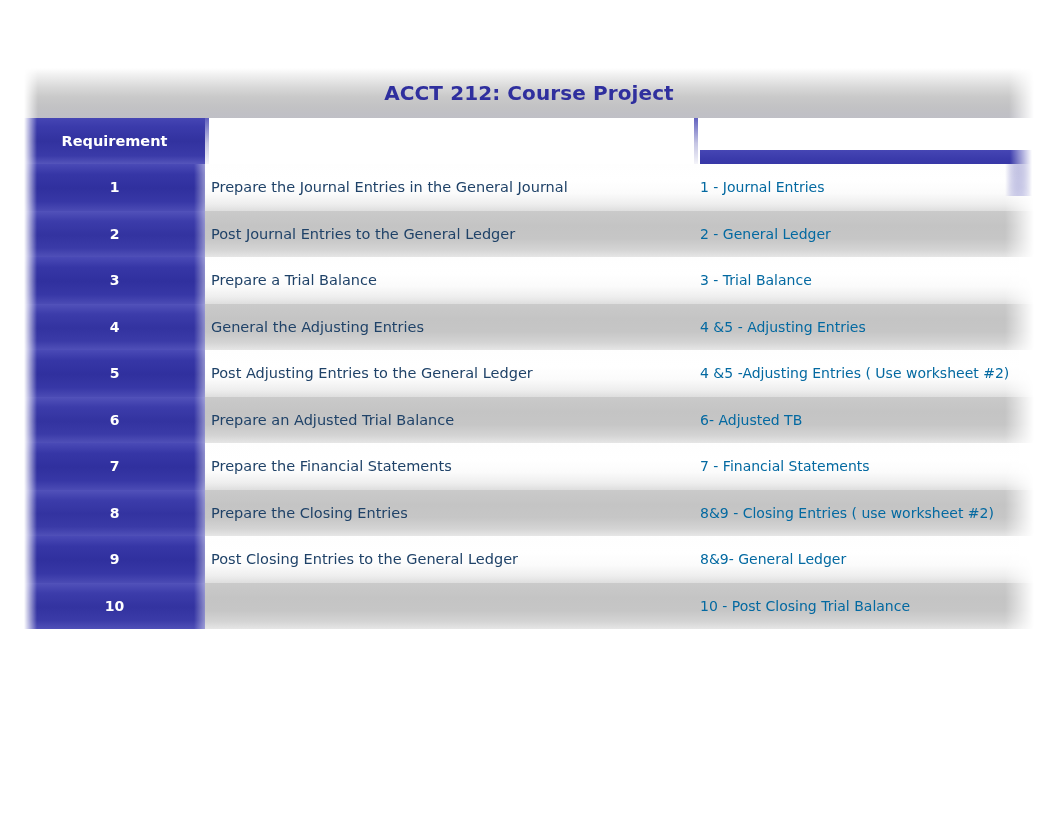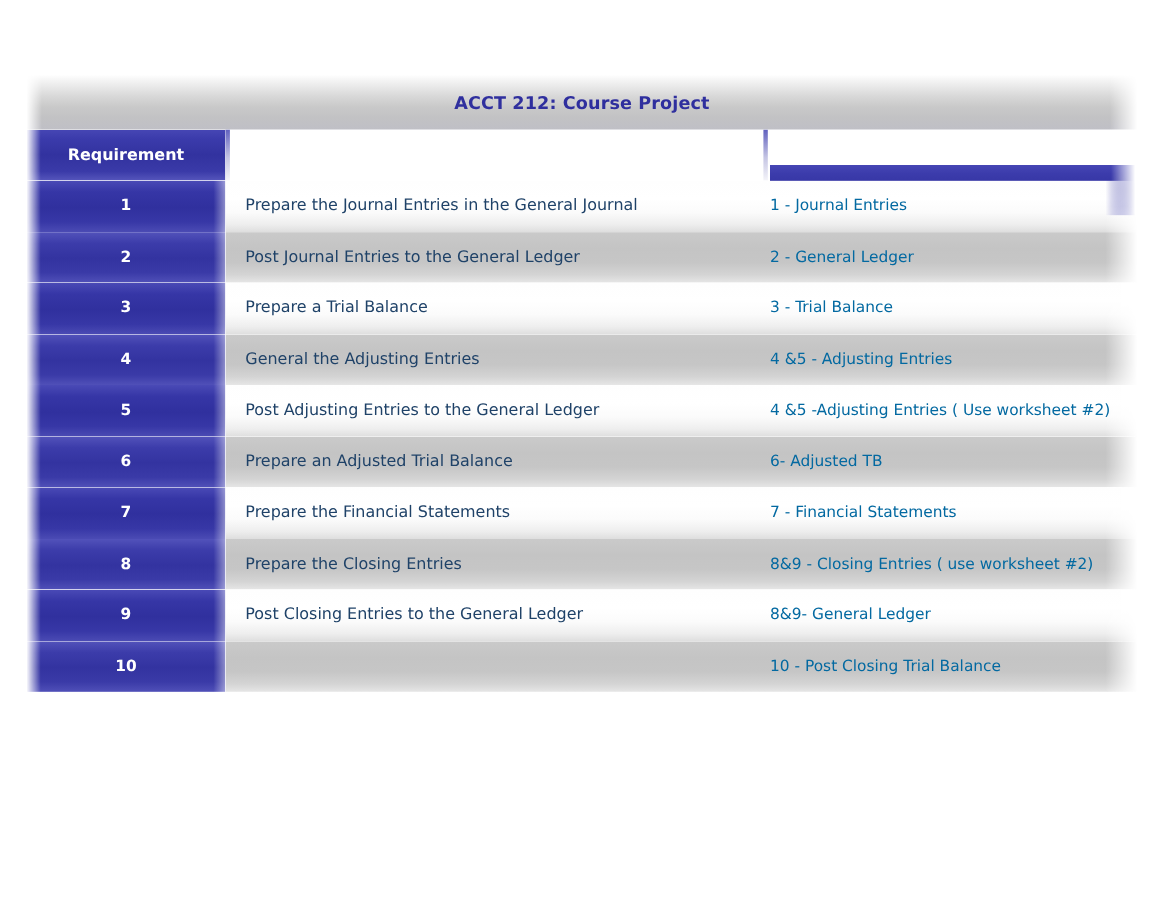--- a/index.html
+++ b/index.html
@@ -43,21 +43,21 @@
   }
   .title-text {
     position: absolute;
     left: 24px;
     top: 68px;
     width: 1010px;
     height: 50px;
     display: flex;
     align-items: center;
     justify-content: center;
-    font-size: 16px;
+    font-size: 20px;
     font-weight: bold;
     color: #2f2f9e;
     letter-spacing: 0.1px;
   }
 
   
   .header-row {
     position: absolute;
     left: 0px;
     top: 118px;
@@ -177,21 +177,21 @@
   }
 
   .desc-cell {
     position: absolute;
     left: 205px;
     top: 0px;
     width: 490px;
     height: 46.5px;
     display: flex;
     align-items: center;
-    padding-left: 18px;
+    padding-left: 6px;
     color: #1f4268;
     font-size: 14.5px;
     white-space: nowrap;
   }
   .ws-cell {
     position: absolute;
     left: 700px;
     top: 0px;
     width: 340px;
     height: 46.5px;

